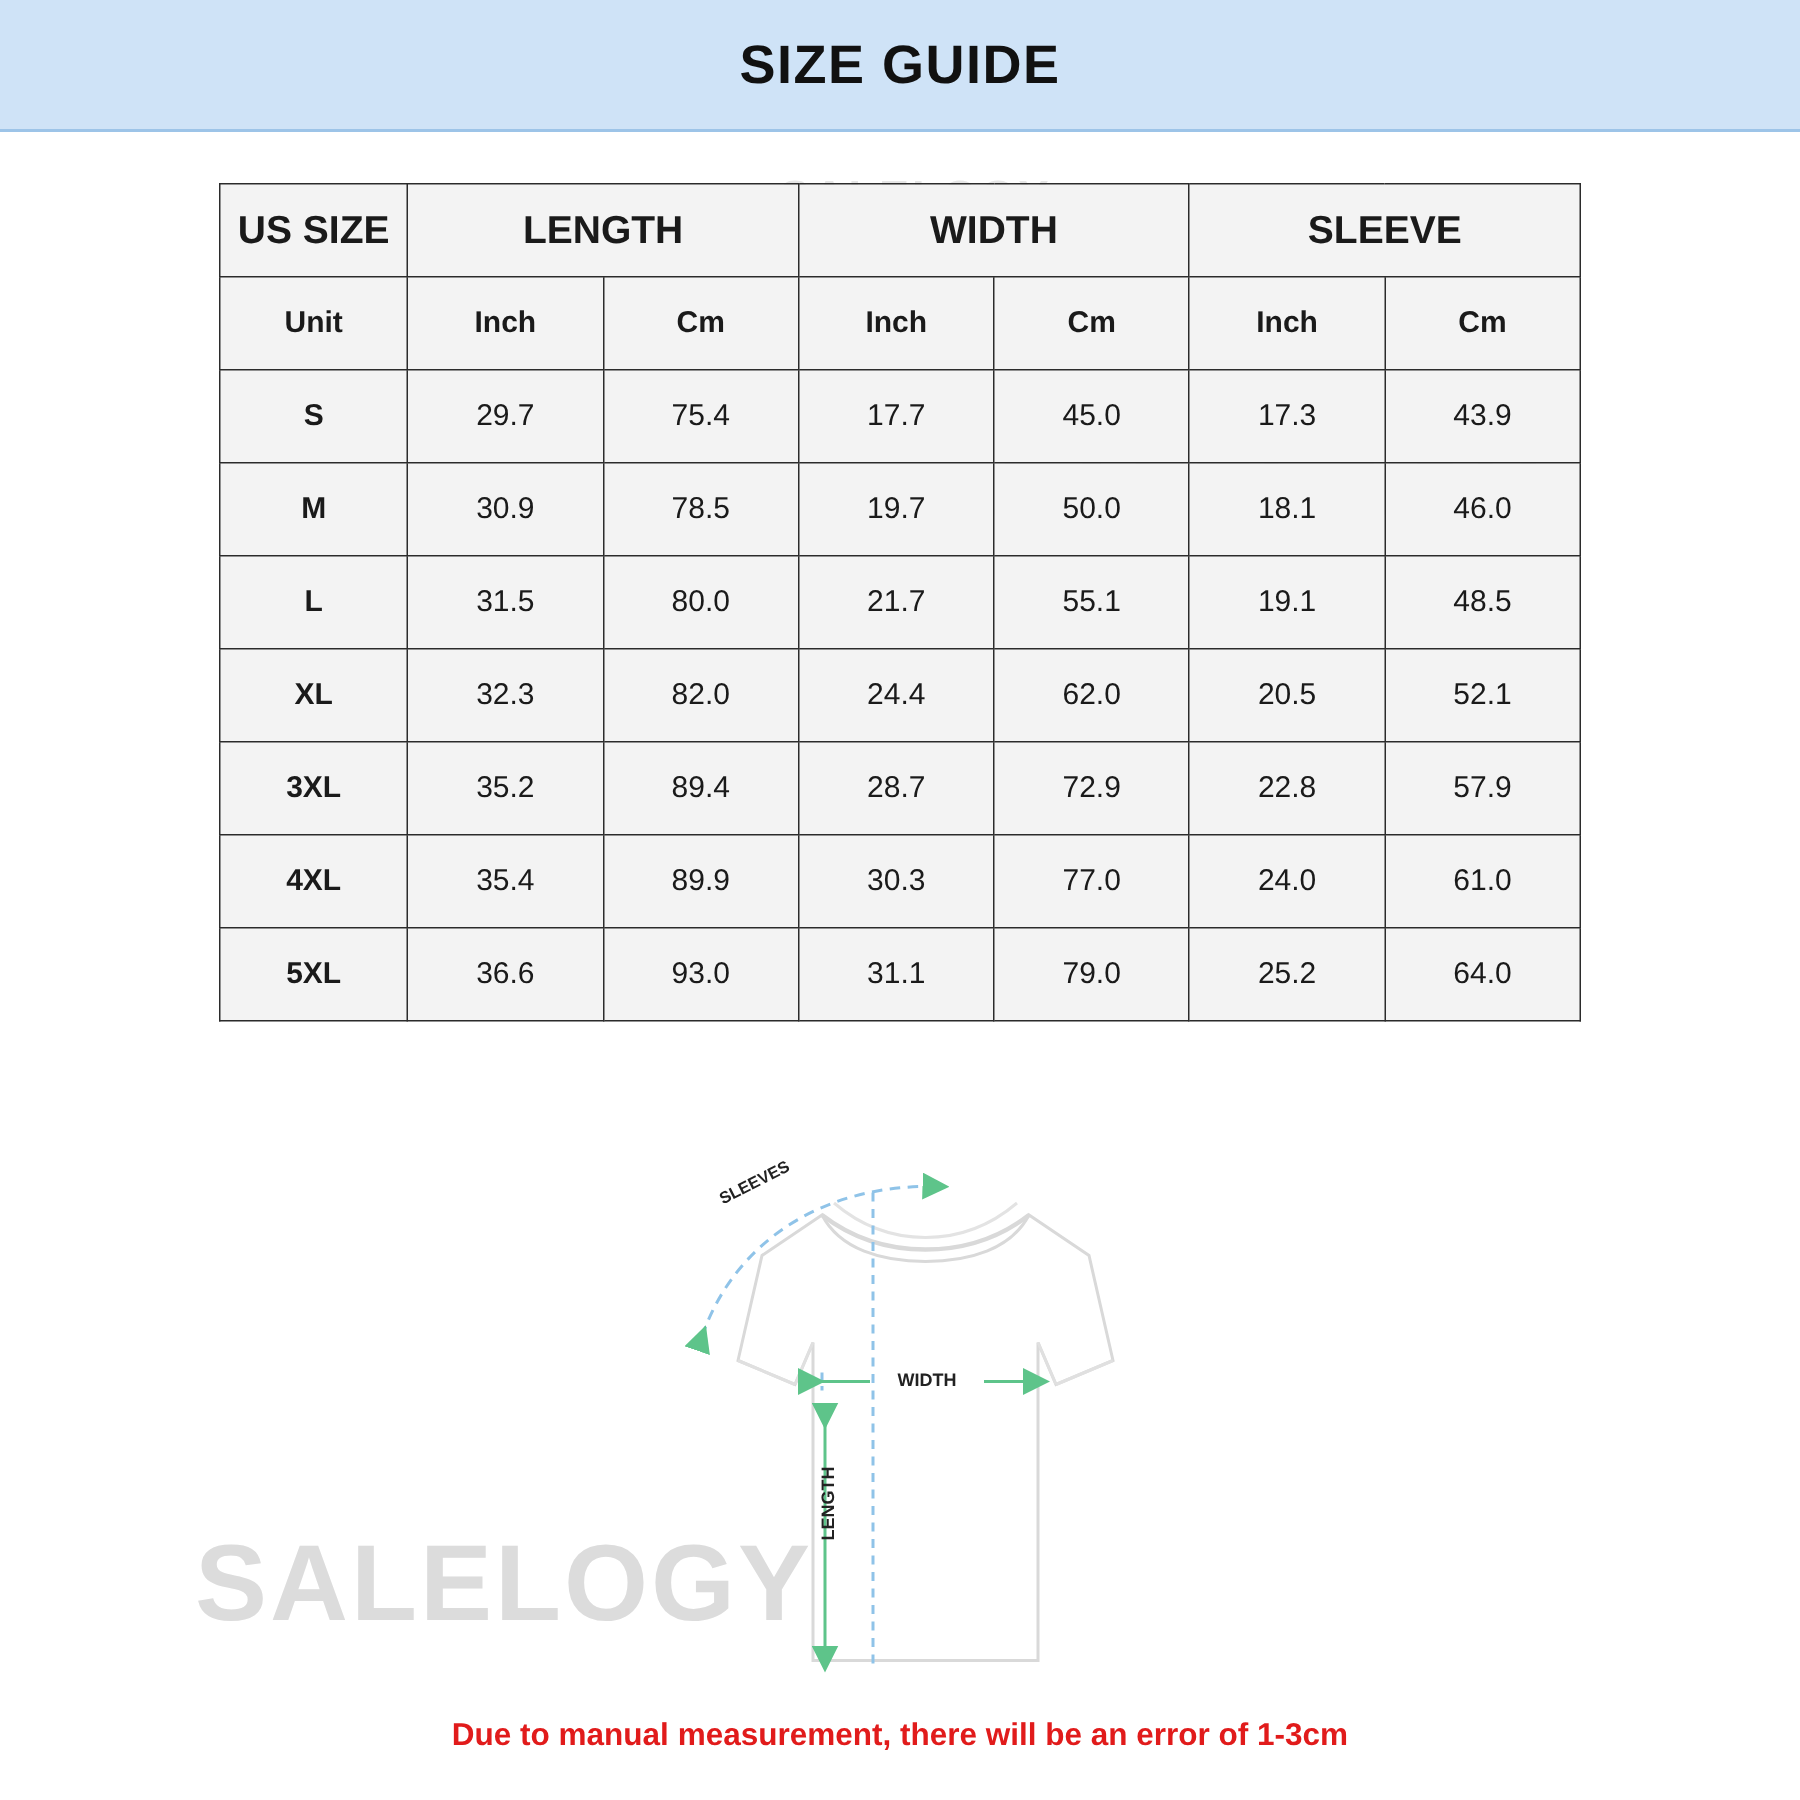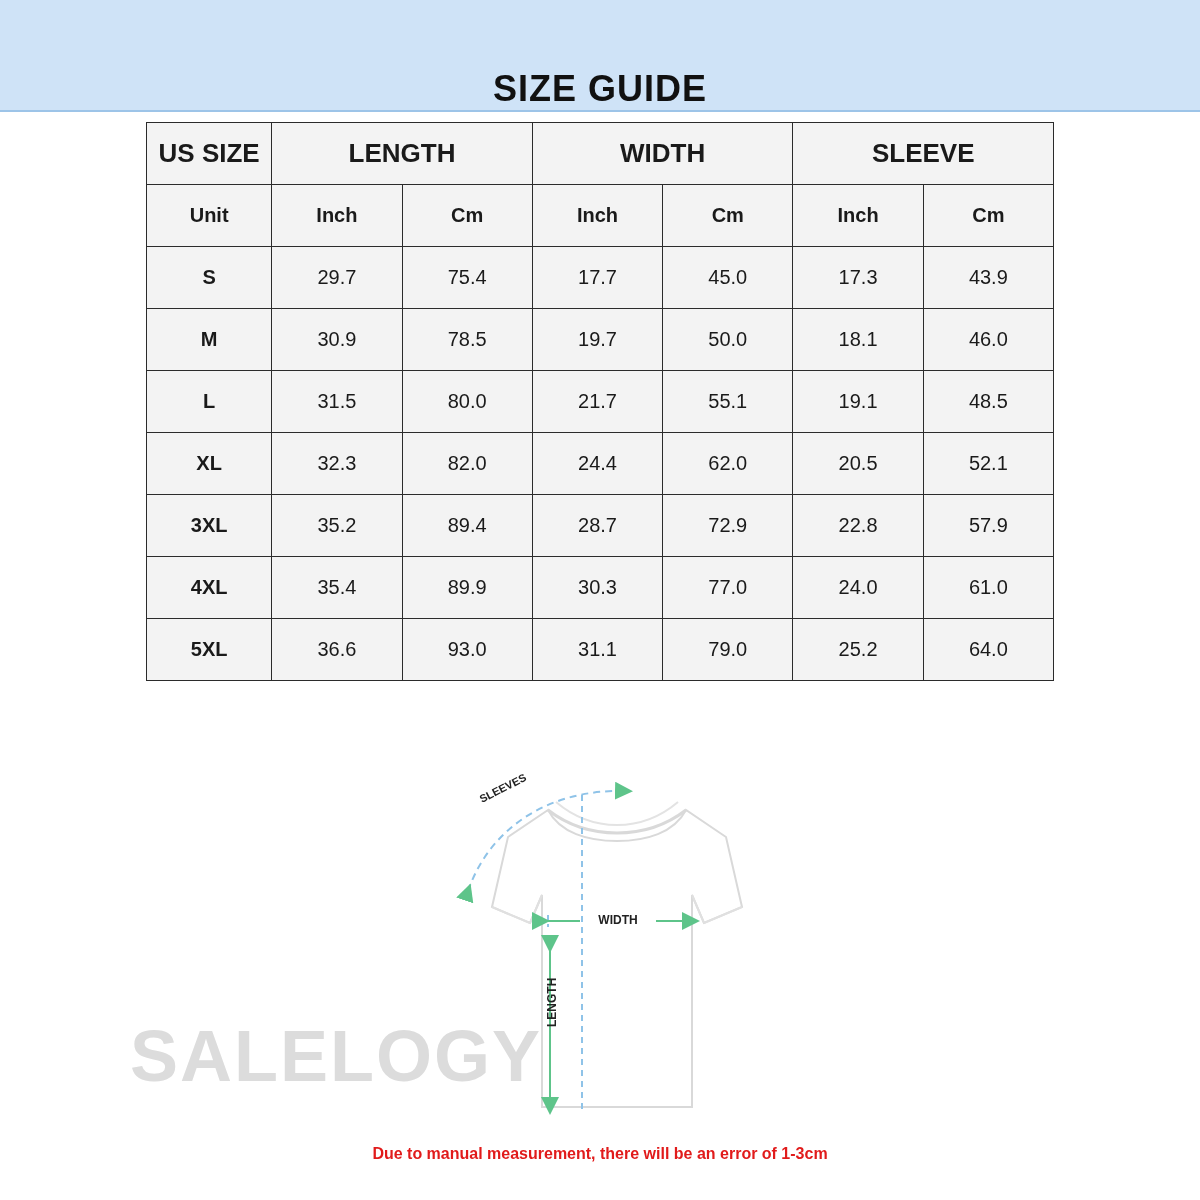--- a/index.html
+++ b/index.html
@@ -13,25 +13,25 @@
     font-family: "Liberation Sans", sans-serif;
     overflow: hidden;
     position: relative;
   }
 
   
   .header {
     position: absolute;
     left: 0; top: 0;
     width: 1200px;
-    height: 112px;
+    height: 88px;
     background: #cfe3f7;
     border-bottom: 2px solid #9dc4e8;
     display: flex;
-    align-items: flex-end;
+    align-items: center;
     justify-content: center;
     box-sizing: border-box;
   }
   .header-title {
     font-size: 36px;
     font-weight: bold;
     letter-spacing: 1px;
     color: #111111;
   }
 
@@ -110,21 +110,21 @@
   .diagram svg { display: block; }
 
   
   .note {
     position: absolute;
     left: 0;
     top: 1145px;
     width: 1200px;
     text-align: center;
     color: #e11b1b;
-    font-size: 16px;
+    font-size: 21px;
     font-weight: bold;
   }
 </style>
 </head>
 <body>
 
 <div class="header">
   <div class="header-title">SIZE GUIDE</div>
 </div>
 

